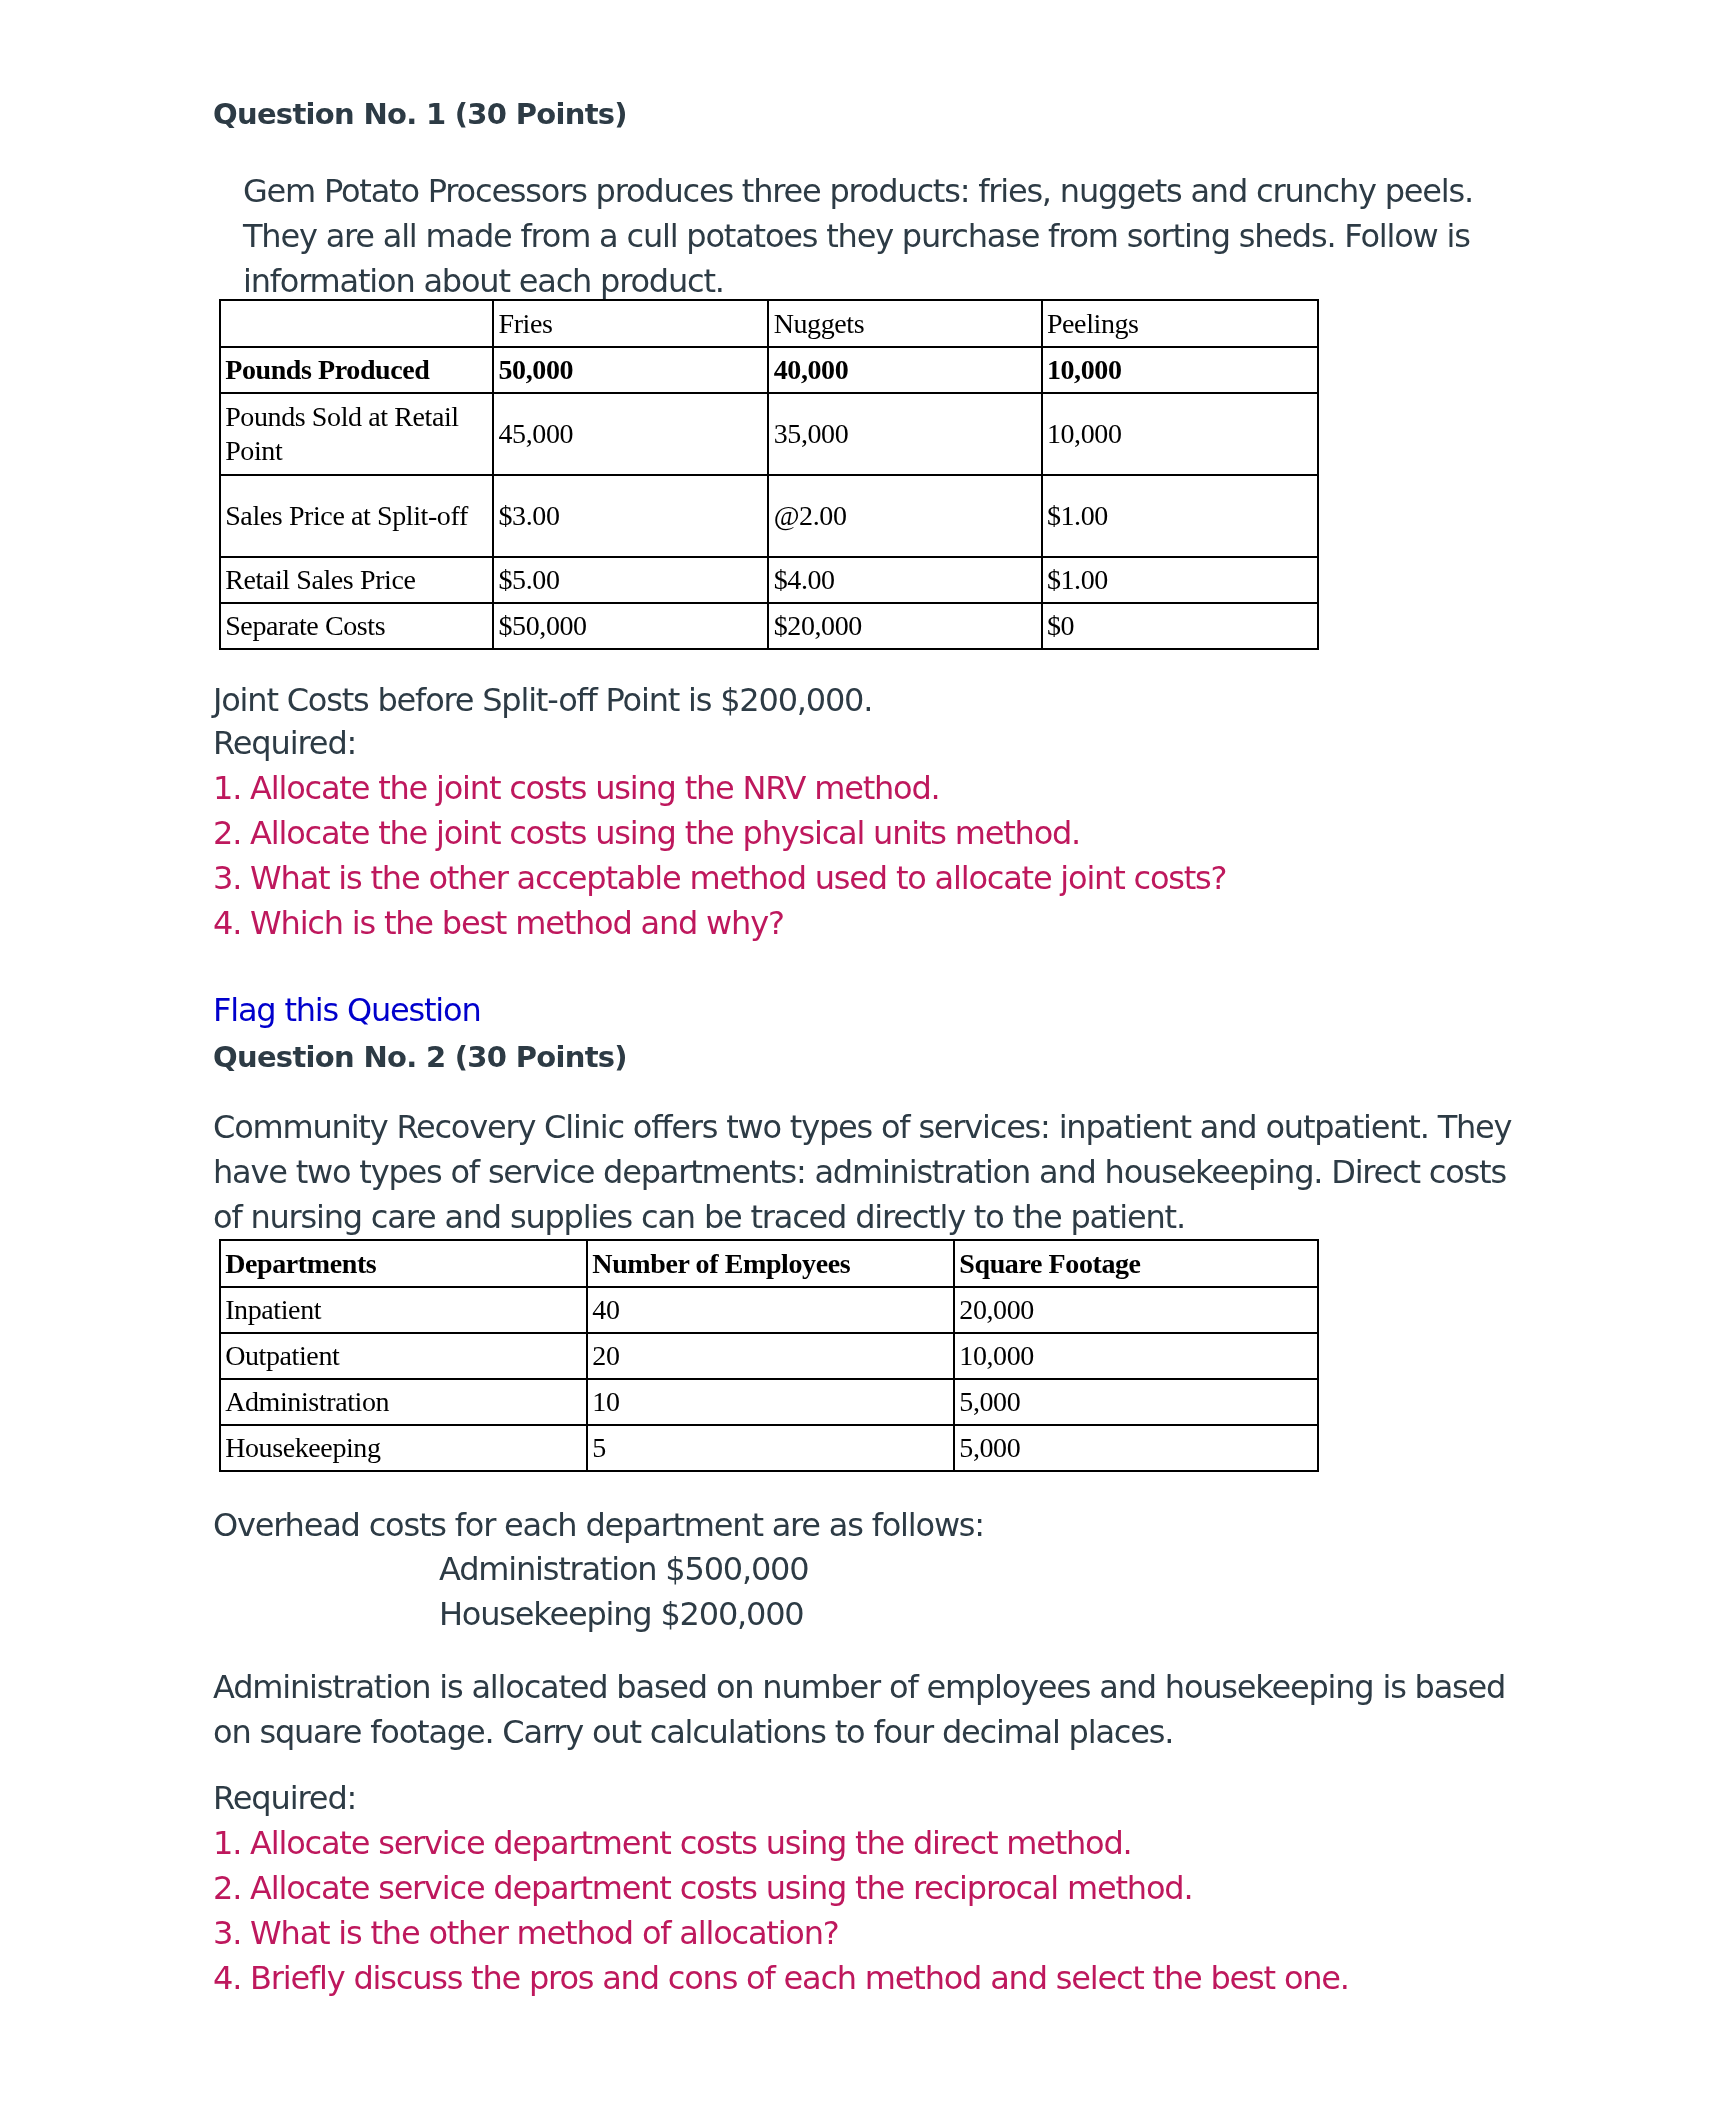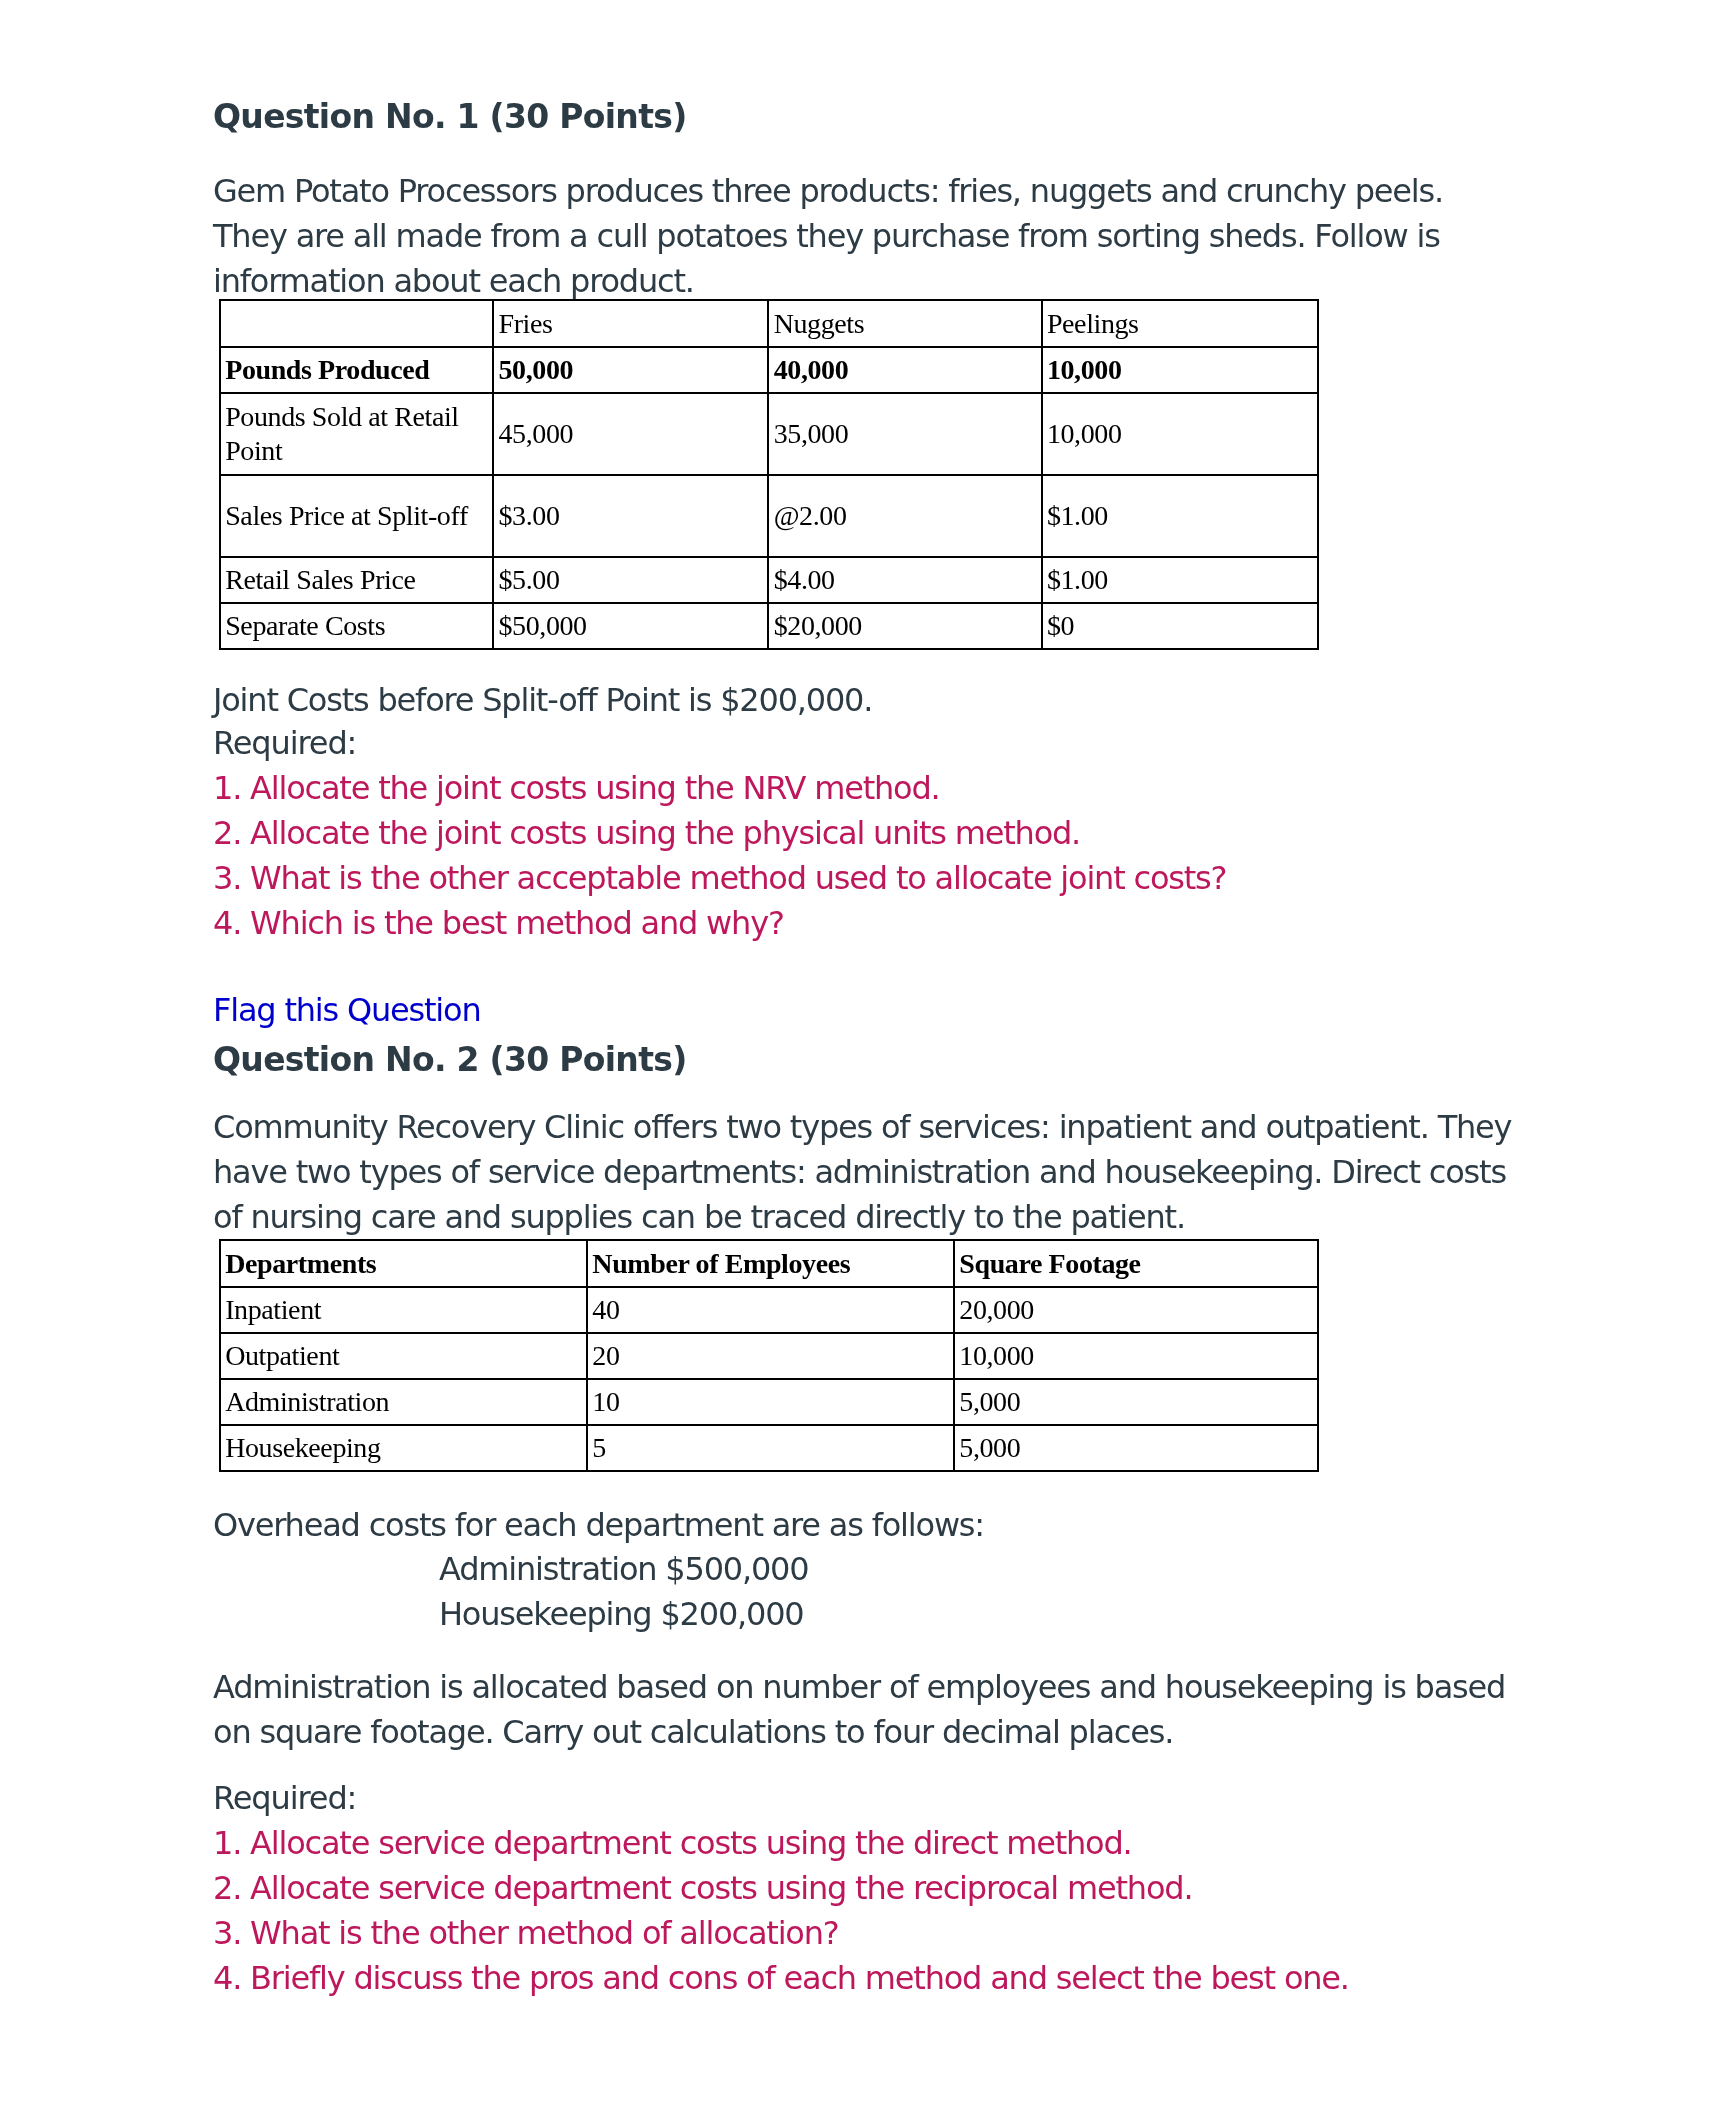--- a/index.html
+++ b/index.html
@@ -1,40 +1,40 @@
 <!DOCTYPE html>
 <html style="font-size:11.7px"><head>
 <meta charset="utf-8">
 <style>
   html, body { margin: 0; padding: 0; background: #ffffff; }
   body {
     width: 1728px; height: 2119px; position: relative; overflow: hidden;
     font-family: "DejaVu Sans", sans-serif; color: #2d3b45;
   }
   .page { position: absolute; left: 213px; top: 0; width: 1386px; }
-  .h-q { position: absolute; left: 0; font-family: "DejaVu Sans", sans-serif; font-weight: bold; font-size: 33px; color: #2d3b45; letter-spacing: -0.7px; white-space: nowrap; }
+  .h-q { position: absolute; left: 0; font-family: "DejaVu Sans", sans-serif; font-weight: bold; font-size: 29px; color: #2d3b45; letter-spacing: -0.7px; white-space: nowrap; }
   .p { position: absolute; left: 0; font-size: 32px; line-height: 45px; color: #2d3b45; letter-spacing: -1.2px; white-space: nowrap; }
   .p .ln { display: block; }
   .req { position: absolute; left: 0; font-size: 32px; font-weight: normal; color: #2d3b45; letter-spacing: -1.1px; }
   .list { position: absolute; left: 0; margin: 0; padding: 0; list-style: none; }
   .list li { font-size: 32px; line-height: 45px; letter-spacing: -1.2px; white-space: nowrap; color: #be185d; }
   .flag { position: absolute; left: 0; font-size: 32px; color: #0000cc; letter-spacing: -1.2px; cursor: pointer; text-decoration: none; white-space: nowrap; }
   table.data { position: absolute; border-collapse: collapse; font-family: "Liberation Serif", serif; color: #000; }
   table.data td { border: 2.9px solid #000; padding: 0 0 0 4.4px; font-size: 28px; line-height: 34px; vertical-align: middle; letter-spacing: -0.4px; }
   table.t2 td.hd { font-weight: bold; }
   .indent { position: absolute; left: 226px; font-size: 32px; line-height: 45px; letter-spacing: -1.2px; white-space: nowrap; color: #2d3b45; }
 </style>
 </head>
 <body>
 
 <div class="page">
 
   <div class="h-q" style="top:97px;">Question No. 1 (30 Points)</div>
 
-  <div class="p" style="top:169px;">
+  <div class="p" style="top:169px;margin-left:30px;">
     <span class="ln">Gem Potato Processors produces three products: fries, nuggets and crunchy peels.</span>
     <span class="ln">They are all made from a cull potatoes they purchase from sorting sheds. Follow is</span>
     <span class="ln">information about each product.</span>
   </div>
 
   <table class="data t1" style="left:5.8px; top:299px; width:1100px;">
     <colgroup>
         <col style="width:274px">
         <col style="width:276px">
         <col style="width:274px">

